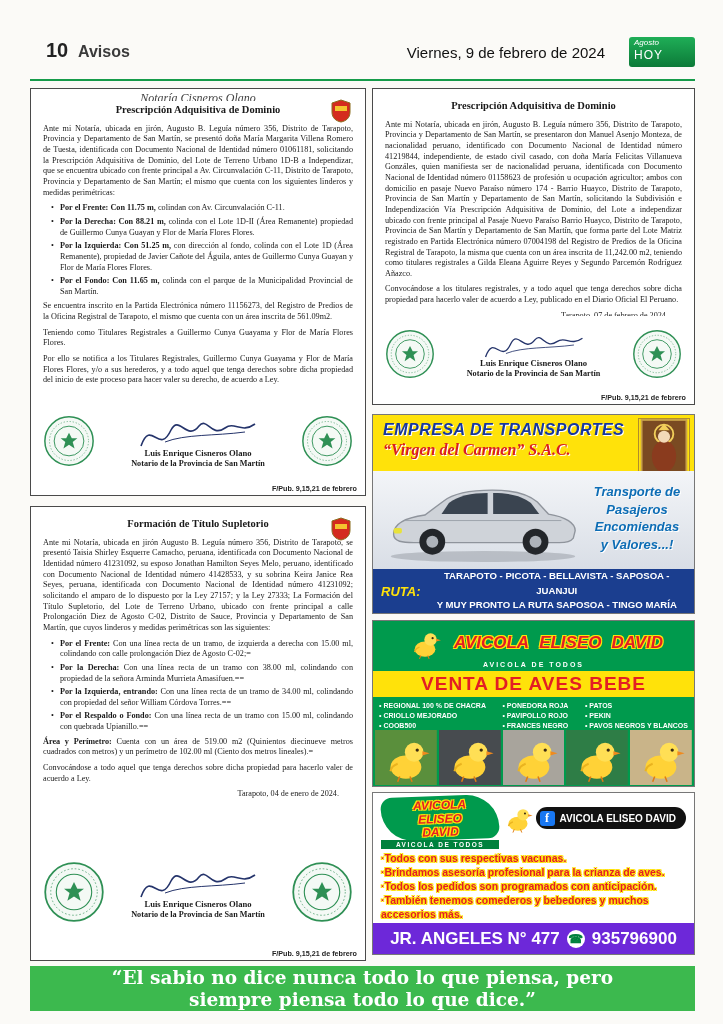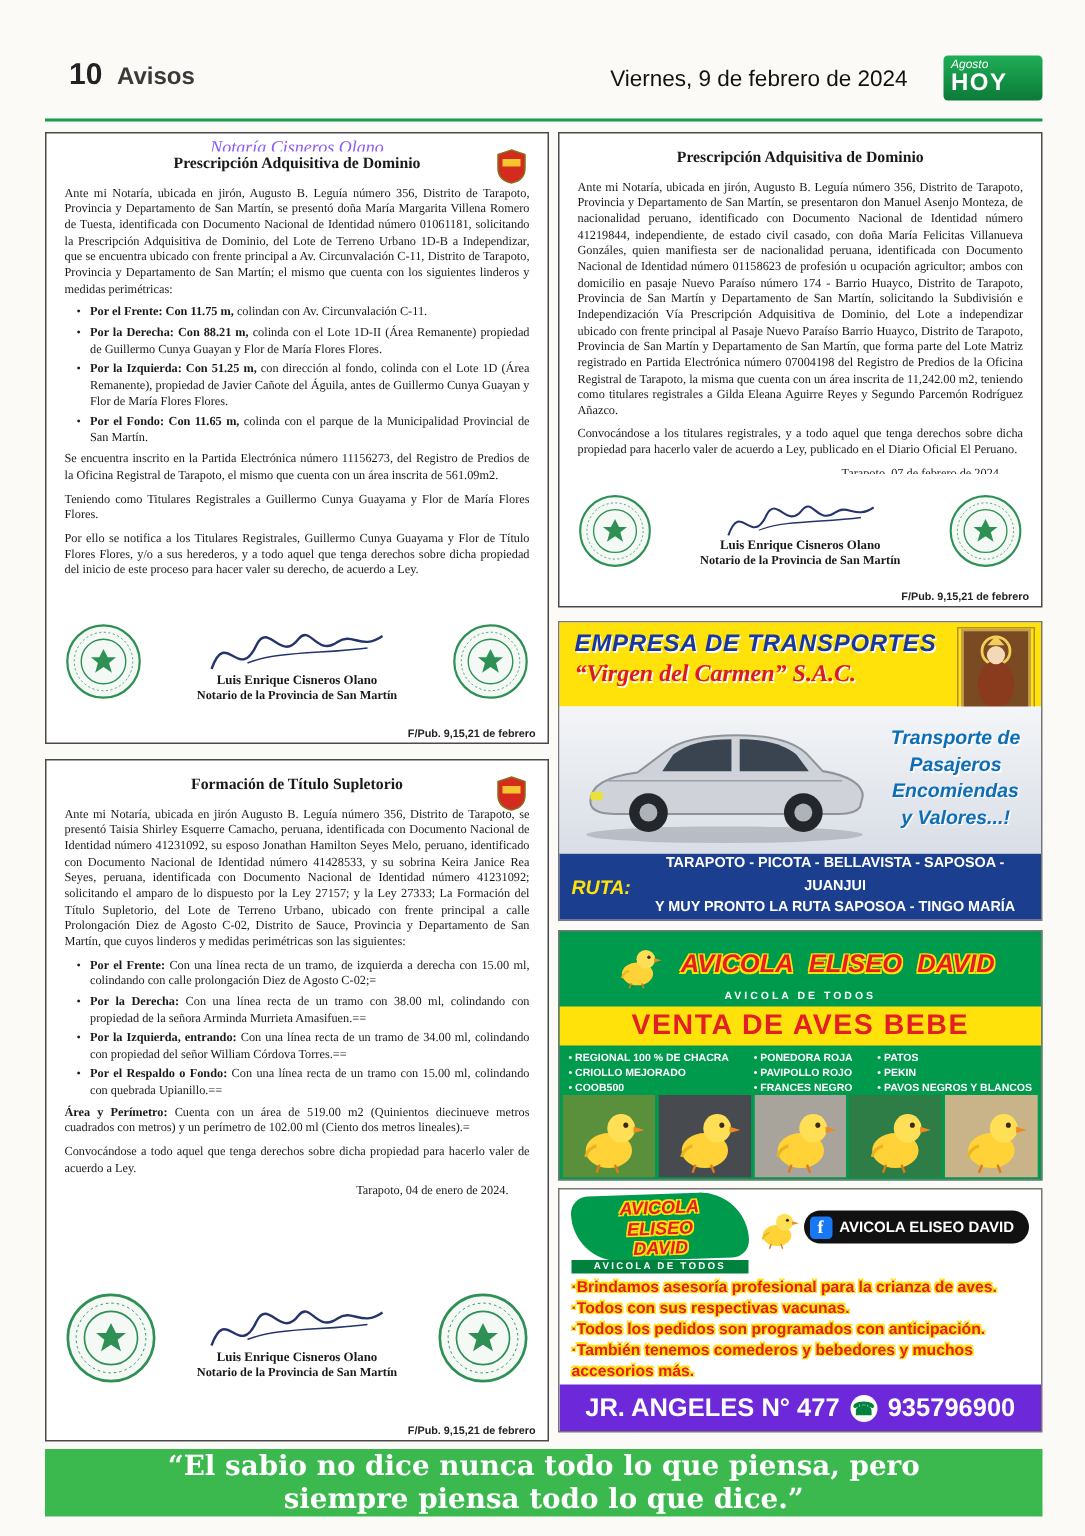--- a/index.html
+++ b/index.html
@@ -6,26 +6,26 @@
   html,body { width:723px; height:1024px; }
   body { position:relative; background:#fbfaf7; font-family:"Liberation Serif", serif; overflow:hidden; color:#1a1a1a; }
 
   
   .header { position:absolute; left:30px; top:37px; width:665px; height:32px; font-family:"Liberation Sans", sans-serif; }
   .page-num { position:absolute; left:16px; top:2px; font-size:20px; font-weight:bold; color:#222; }
   .section-title { position:absolute; left:48px; top:6px; font-size:16px; font-weight:bold; color:#3a3a3a; }
   .date { position:absolute; right:90px; top:7px; font-size:15px; color:#111; }
   .logo { position:absolute; right:0; top:0; width:66px; height:30px; background:linear-gradient(180deg,#1fae57,#0c7a38); border-radius:3px; color:#fff; padding:1px 5px; }
   .logo-small { font-size:8px; font-style:italic; line-height:9px; }
-  .logo-big { font-size:16px; font-weight:bold; line-height:17px; letter-spacing:1px; }
+  .logo-big { font-size:12px; font-weight:normal; line-height:17px; letter-spacing:1px; }
   .header-rule { position:absolute; left:30px; top:79px; width:665px; height:2px; background:#169b4a; }
 
   
   .notice { position:absolute; background:#fff; border:1px solid #4a4a4a; padding:8px 12px 14px 12px; font-size:8.2px; line-height:1.3; text-align:justify; }
-  .letterhead { height:10px; overflow:hidden; text-align:center; color:#8b5cf6; font-style:italic; font-size:12px; line-height:15px; margin:-6px 0 2px 0; }
+  .letterhead { height:10px; overflow:hidden; text-align:center; color:#404040; font-style:italic; font-size:12px; line-height:15px; margin:-6px 0 2px 0; }
   .crest { position:absolute; right:14px; top:10px; width:20px; height:24px; }
   .notice-title { text-align:center; font-weight:bold; font-size:10.5px; margin:2px 0 7px 0; }
   .notice-body { overflow:hidden; }
   .notice-body p { margin-bottom:5px; }
   .bullets { margin:2px 0 4px 8px; }
   .bullet { position:relative; padding-left:9px; margin-bottom:3px; }
   .bullet::before { content:"•"; position:absolute; left:0; top:0; }
   .dateline { text-align:right; padding-right:14px; margin-top:4px; }
   .sig-area { position:absolute; left:12px; right:12px; bottom:14px; display:flex; align-items:center; justify-content:space-between; }
   .sig-center { flex:1; text-align:center; }
@@ -130,21 +130,21 @@
   <div class="notice-body" style="height:268px;">
     <p>Ante mi Notaría, ubicada en jirón, Augusto B. Leguía número 356, Distrito de Tarapoto, Provincia y Departamento de San Martín, se presentó doña María Margarita Villena Romero de Tuesta, identificada con Documento Nacional de Identidad número 01061181, solicitando la Prescripción Adquisitiva de Dominio, del Lote de Terreno Urbano 1D-B a Independizar, que se encuentra ubicado con frente principal a Av. Circunvalación C-11, Distrito de Tarapoto, Provincia y Departamento de San Martín; el mismo que cuenta con los siguientes linderos y medidas perimétricas:</p>
     <div class="bullets">
       <div class="bullet"><b>Por el Frente: Con 11.75 m,</b><span> colindan con Av. Circunvalación C-11.</span></div>
       <div class="bullet"><b>Por la Derecha: Con 88.21 m,</b><span> colinda con el Lote 1D-II (Área Remanente) propiedad de Guillermo Cunya Guayan y Flor de María Flores Flores.</span></div>
       <div class="bullet"><b>Por la Izquierda: Con 51.25 m,</b><span> con dirección al fondo, colinda con el Lote 1D (Área Remanente), propiedad de Javier Cañote del Águila, antes de Guillermo Cunya Guayan y Flor de María Flores Flores.</span></div>
       <div class="bullet"><b>Por el Fondo: Con 11.65 m,</b><span> colinda con el parque de la Municipalidad Provincial de San Martín.</span></div>
     </div>
     <p>Se encuentra inscrito en la Partida Electrónica número 11156273, del Registro de Predios de la Oficina Registral de Tarapoto, el mismo que cuenta con un área inscrita de 561.09m2.</p>
     <p>Teniendo como Titulares Registrales a Guillermo Cunya Guayama y Flor de María Flores Flores.</p>
-    <p>Por ello se notifica a los Titulares Registrales, Guillermo Cunya Guayama y Flor de Título Flores Flores, y/o a sus herederos, y a todo aquel que tenga derechos sobre dicha propiedad del inicio de este proceso para hacer valer su derecho, de acuerdo a Ley.</p>
+    <p>Por ello se notifica a los Titulares Registrales, Guillermo Cunya Guayama y Flor de María Flores Flores, y/o a sus herederos, y a todo aquel que tenga derechos sobre dicha propiedad del inicio de este proceso para hacer valer su derecho, de acuerdo a Ley.</p>
     <p class="dateline">Ciudad de Tarapoto, 05 de febrero de 2024.</p>
   </div>
   <div class="sig-area" style="height:80px;">
     <svg width="52" height="52" viewBox="0 0 56 56">
         <use href="#seal-g"></use>
       </svg>
     <div class="sig-center">
       <svg class="signature" width="122" height="40" viewBox="0 0 122 40">
           <use href="#sig-g"></use>
         </svg>
@@ -288,22 +288,22 @@
     <div class="av2-todos">AVICOLA DE TODOS</div>
     <svg class="av2-chick" width="38" height="34" viewBox="0 0 60 52">
         <use href="#chick-g"></use>
       </svg>
     <div class="fb-pill">
       <span class="fb-icon">f</span>
       <span>AVICOLA ELISEO DAVID</span>
     </div>
   </div>
   <div class="av2-lines">
+    <div class="av2-line outline-yellow">·Todos con sus respectivas vacunas.</div>
     <div class="av2-line outline-yellow">·Brindamos asesoría profesional para la crianza de aves.</div>
-    <div class="av2-line outline-yellow">·Todos con sus respectivas vacunas.</div>
     <div class="av2-line outline-yellow">·Todos los pedidos son programados con anticipación.</div>
     <div class="av2-line outline-yellow">·También tenemos comederos y bebedores y muchos accesorios más.</div>
   </div>
   <div class="av2-contact">
     <span>JR. ANGELES N° 477</span>
     <span class="phone-icon">☎</span>
     <span>935796900</span>
   </div>
 </section>
 

